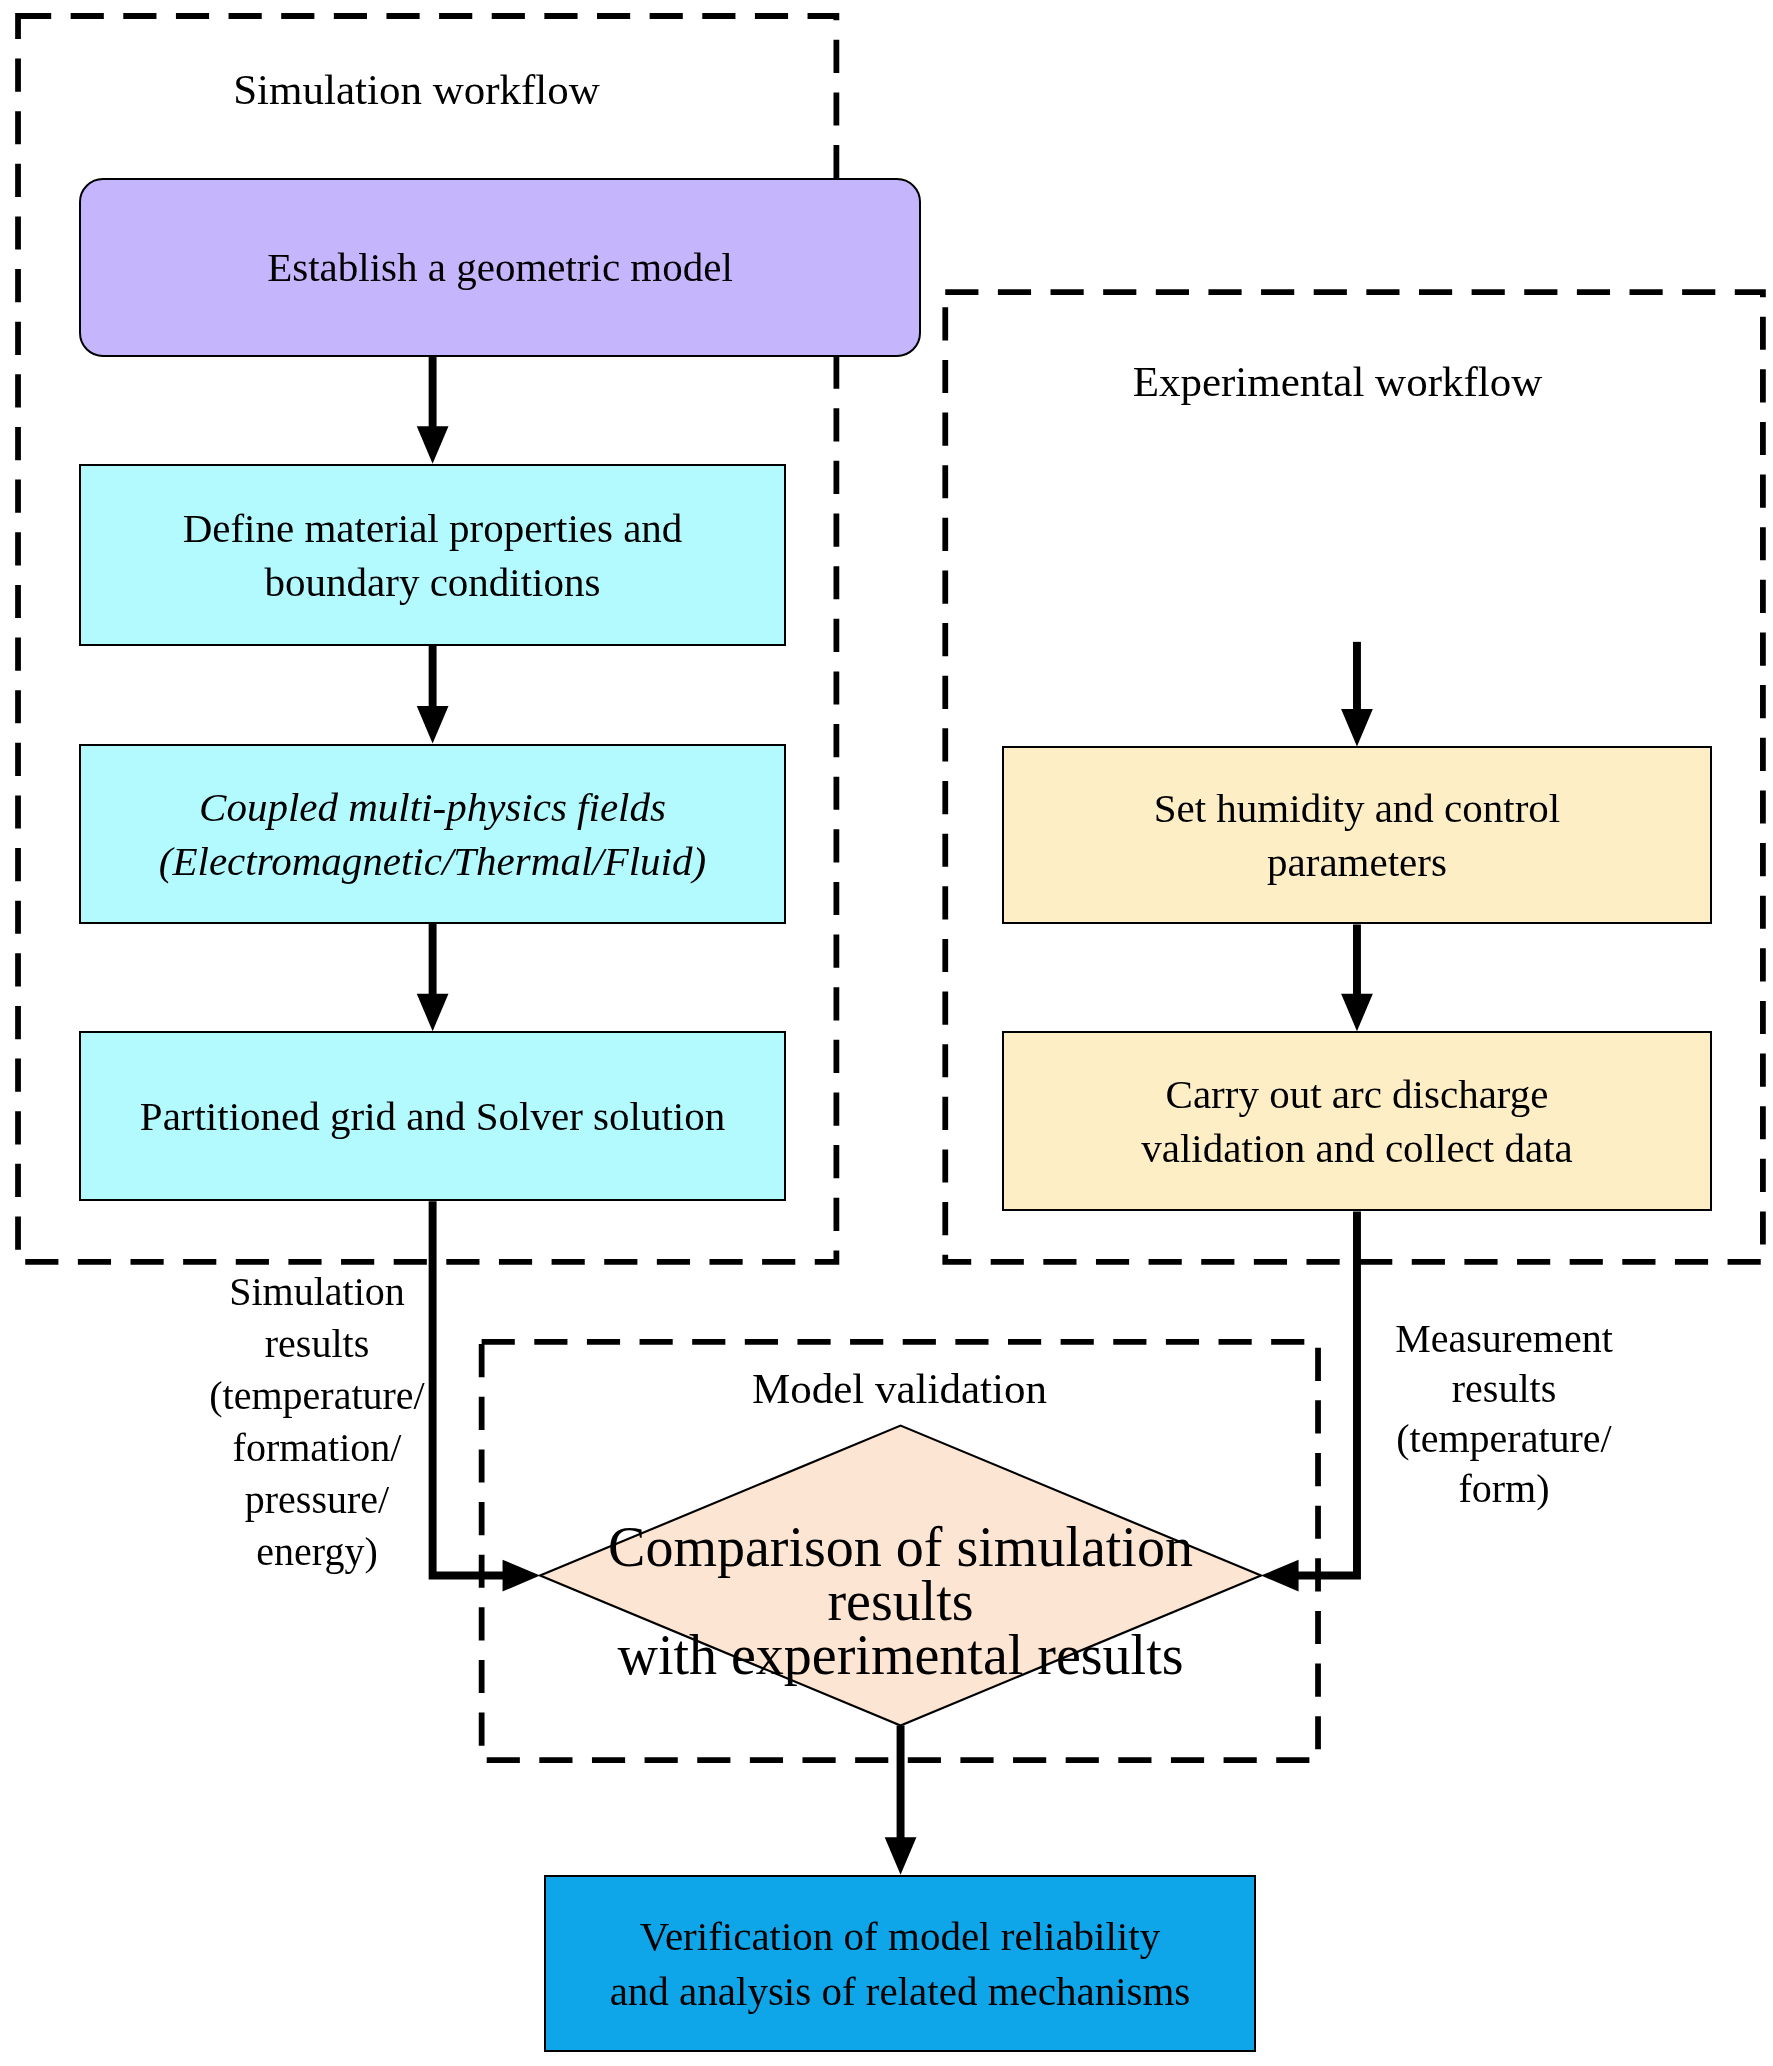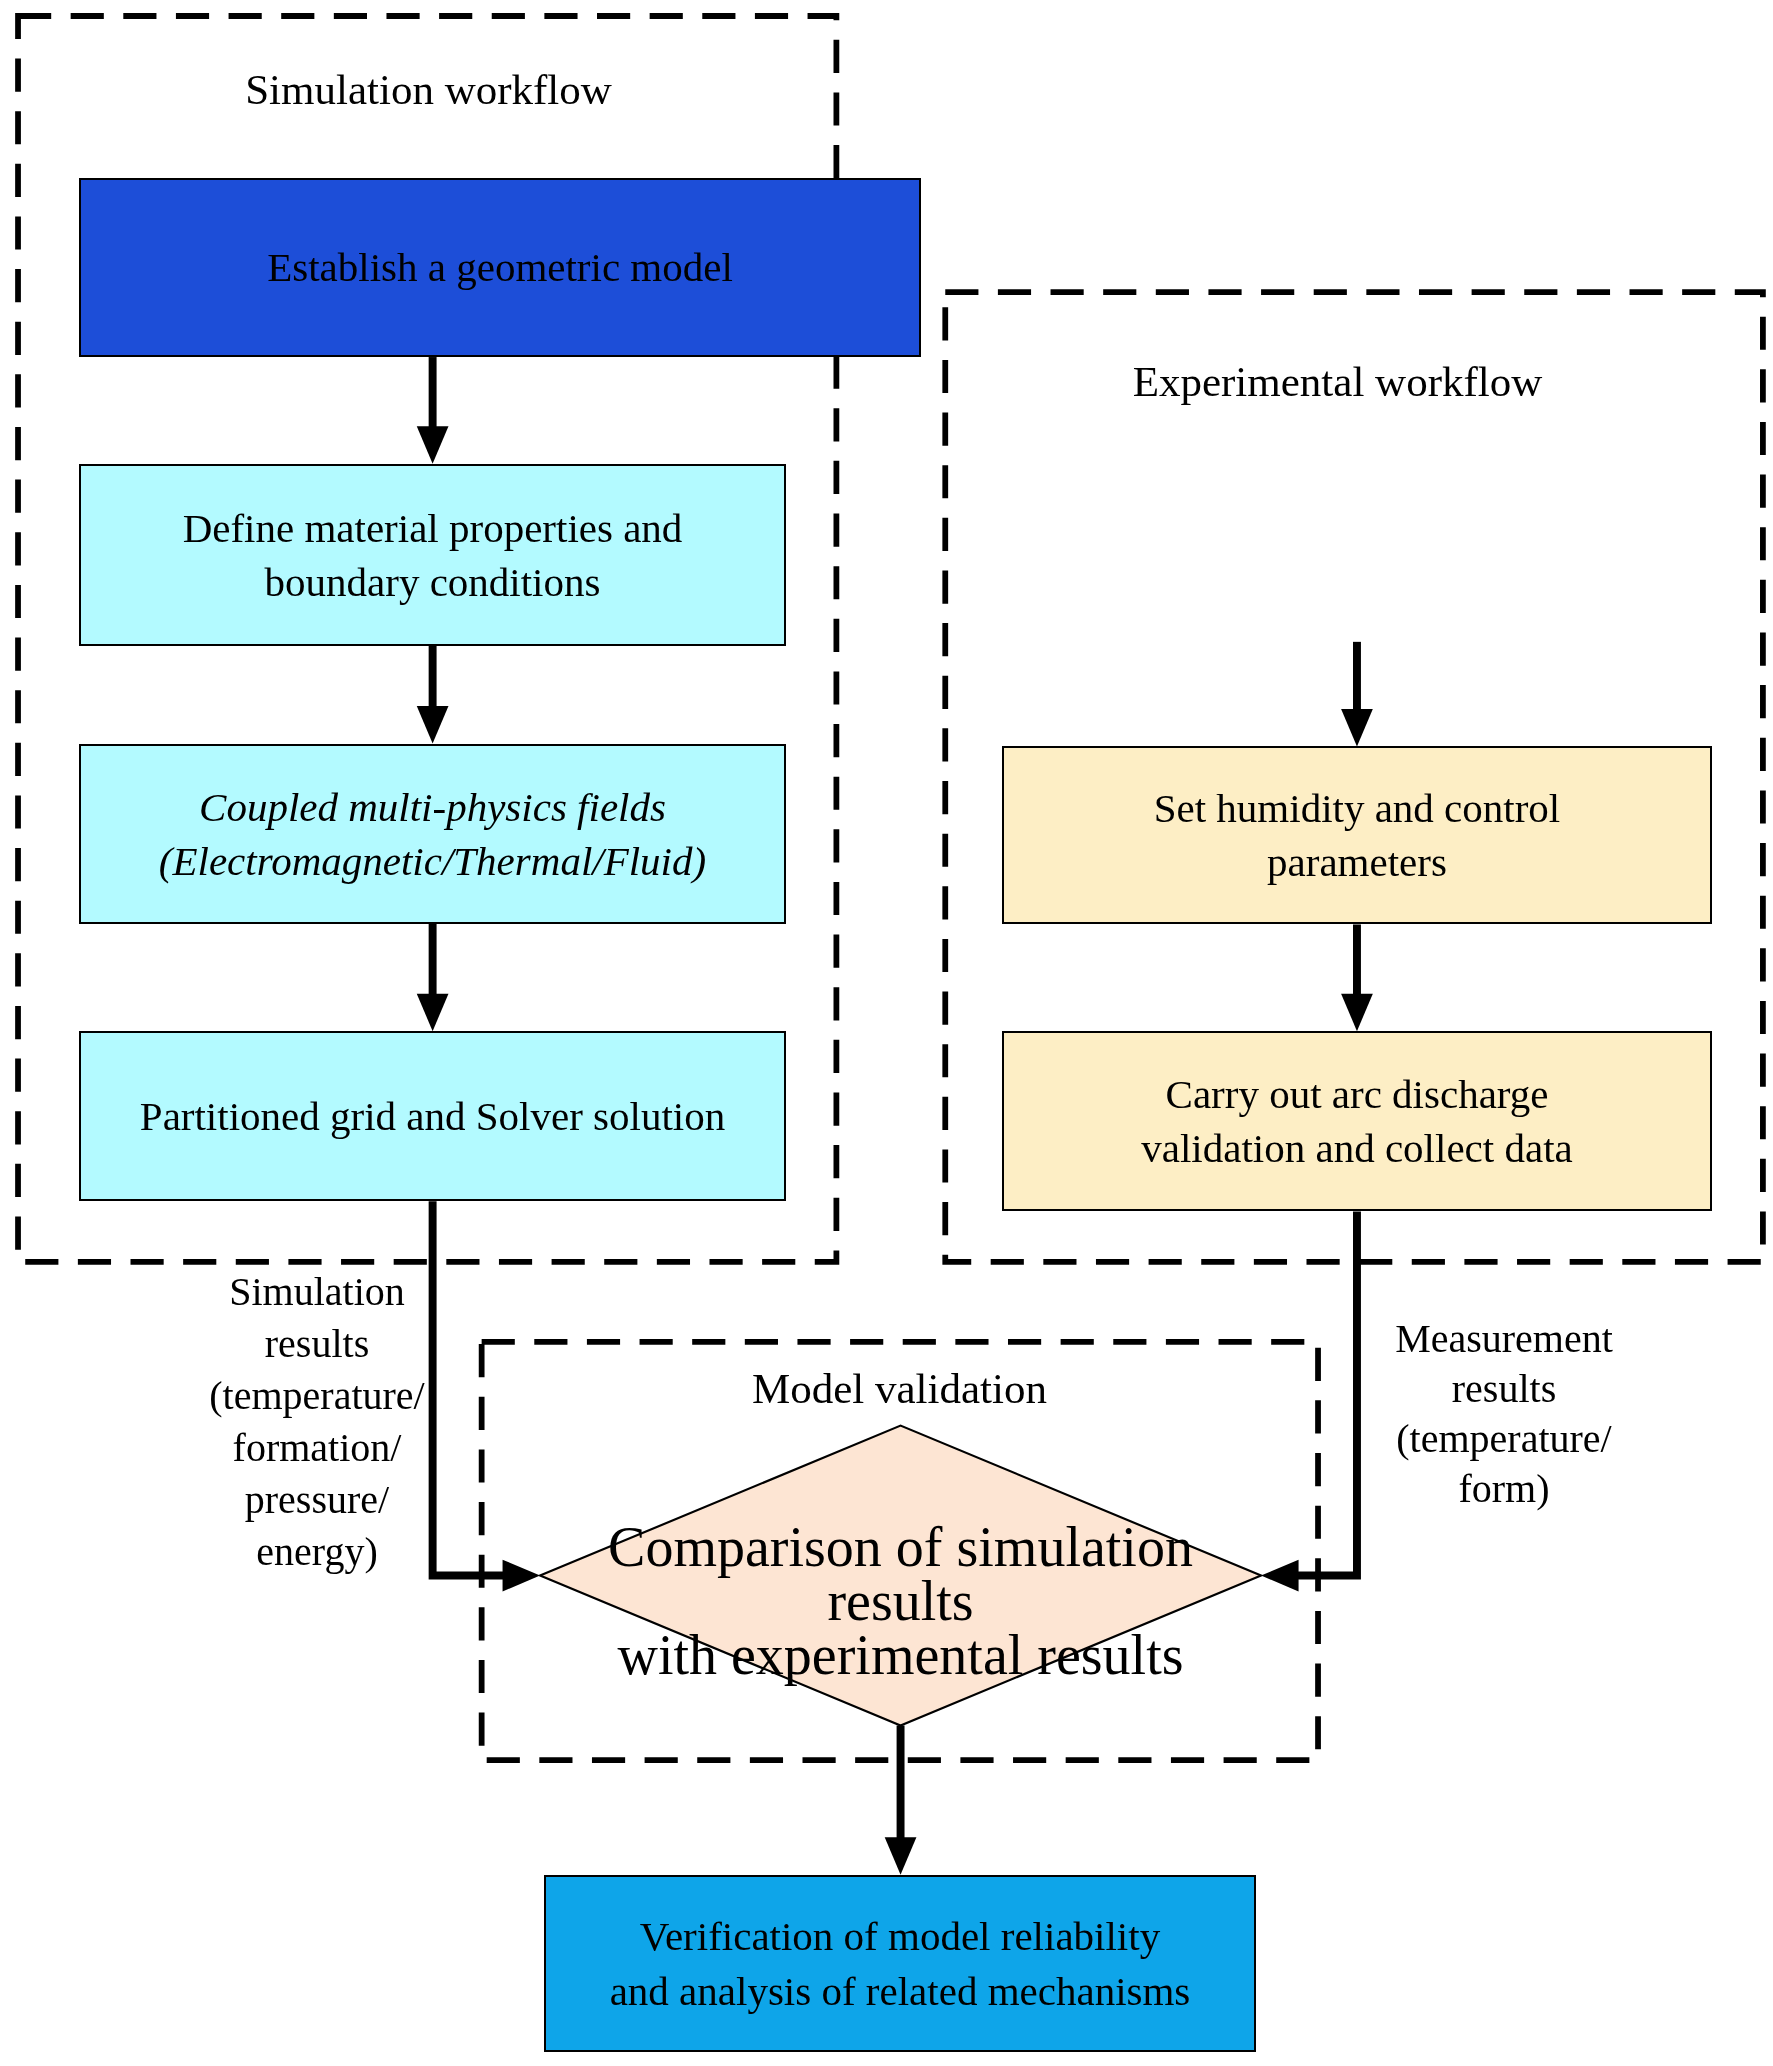--- a/index.html
+++ b/index.html
@@ -95,25 +95,25 @@
     </g>
 
     <polygon points="749,2185 1249,1977 1749,2185 1249,2393" stroke="#000000" stroke-width="3" fill="#fde5d3"></polygon>
 
     <g>
       <line x1="1249" y1="2393" x2="1249" y2="2552" stroke="#000000" stroke-width="11"></line>
       <polygon points="1249,2600 1227,2548 1271,2548" fill="#000000"></polygon>
     </g>
   </svg>
 
-  <div class="title" style="left:104px; top:66px; width:649px;">Simulation workflow</div>
+  <div class="title" style="left:92px; top:66px; width:649px;">Simulation workflow</div>
   <div class="title" style="left:1013px; top:358px; width:649px;">Experimental workflow</div>
   <div class="title" style="left:575px; top:1365px; width:649px;">Model validation</div>
 
-  <div class="node" style="left: 79px; top: 178px; width: 842px; height: 179px; background-color: #1d4ed8;">Establish a geometric model</div>
+  <div class="node" style="left: 79px; top: 178px; width: 842px; height: 179px; background-color: #c4b5fd; border-radius: 24px;">Establish a geometric model</div>
   <div class="node" style="left: 79px; top: 464px; width: 707px; height: 182px; background-color: rgb(179, 250, 255);">Define material properties and
 boundary conditions</div>
   <div class="node" style="left: 79px; top: 744px; width: 707px; height: 180px; background-color: rgb(179, 250, 255); font-style: italic;">Coupled multi-physics fields
 (Electromagnetic/Thermal/Fluid)</div>
   <div class="node" style="left: 79px; top: 1031px; width: 707px; height: 170px; background-color: rgb(179, 250, 255);">Partitioned grid and Solver solution</div>
 
   <div class="node" style="left: 1002px; top: 746px; width: 710px; height: 178px; background-color: rgb(253, 238, 197);">Set humidity and control
 parameters</div>
   <div class="node" style="left: 1002px; top: 1031px; width: 710px; height: 180px; background-color: rgb(253, 238, 197);">Carry out arc discharge
 validation and collect data</div>

